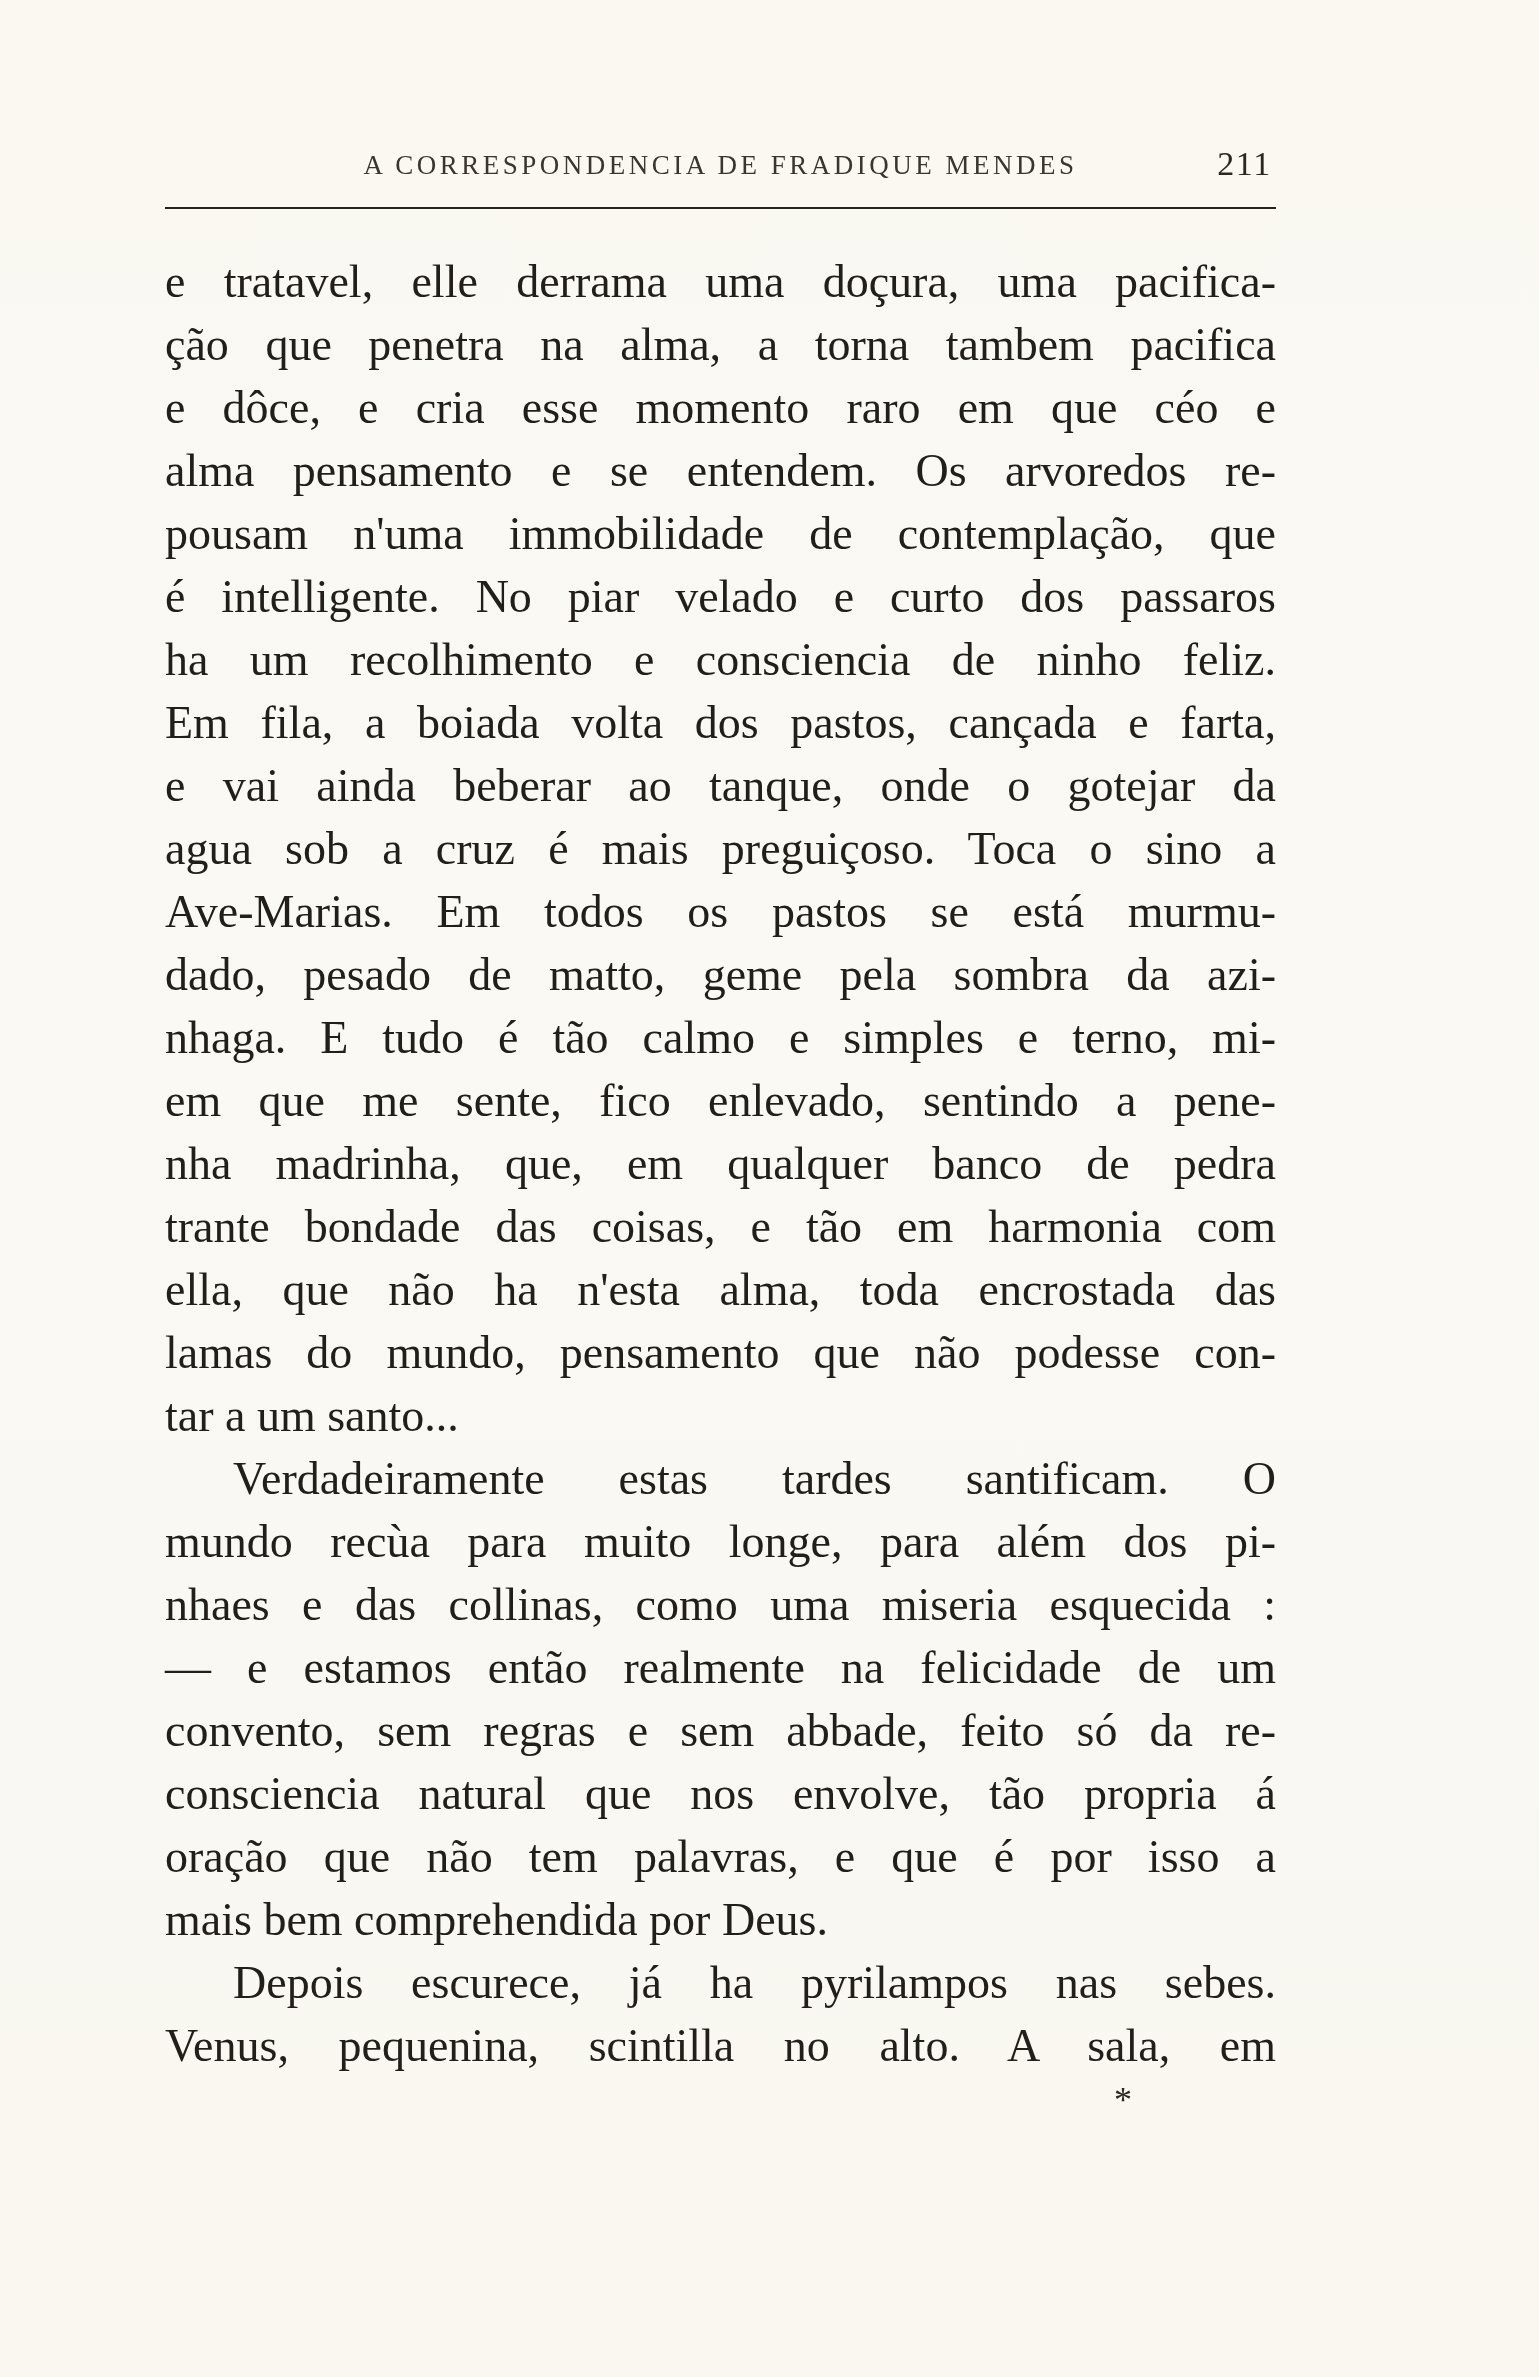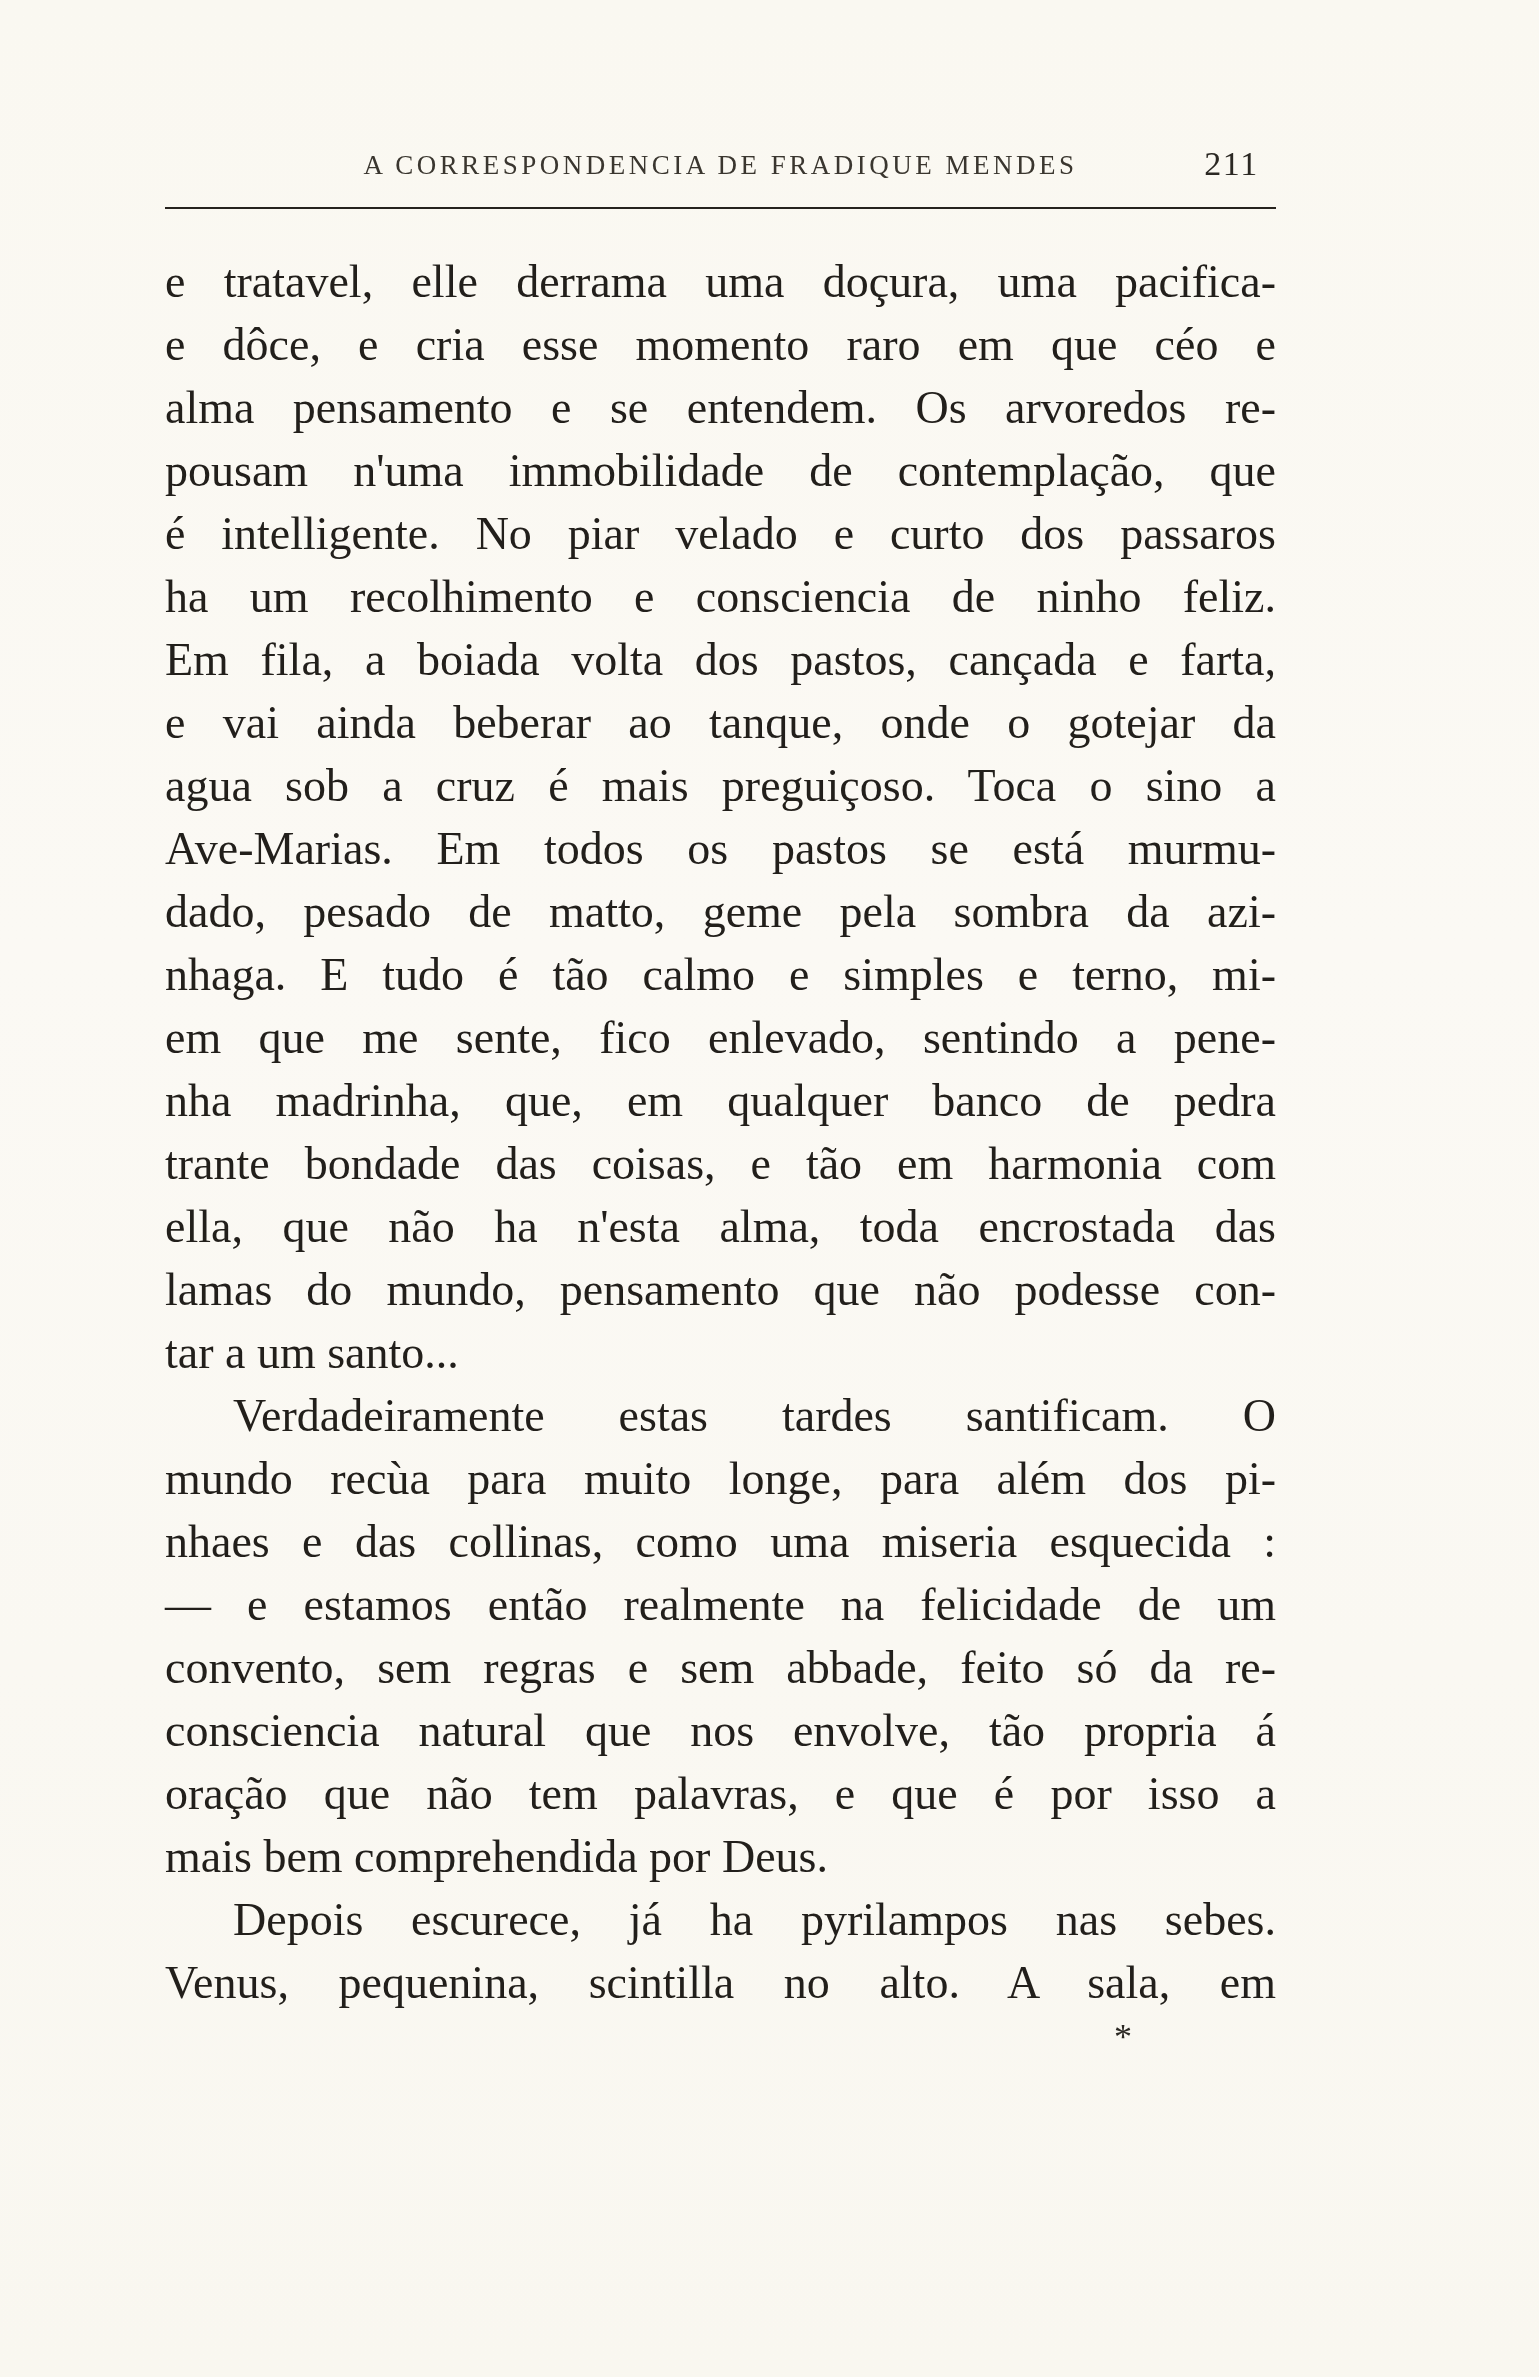--- a/index.html
+++ b/index.html
@@ -34,21 +34,21 @@
     left: 50%;
     transform: translateX(-50%);
     top: 4.6px;
     white-space: nowrap;
     font-size: 27px;
     letter-spacing: 3.5px;
     color: #3a362f;
   }
   .page-number {
     position: absolute;
-    right: 17px;
+    right: 4px;
     top: 0;
     font-size: 34px;
     letter-spacing: 1.7px;
     color: #2b2823;
   }
   .rule {
     margin-top: 19.7px;
     border-top: 2.9px solid #26231e;
     height: 0;
   }
@@ -86,20 +86,21 @@
     <div class="header">
       <span class="running-title">A CORRESPONDENCIA DE FRADIQUE MENDES</span>
       <span class="page-number">211</span>
     </div>
 
     <div class="rule"></div>
 
     <div class="text-block">
         <div class="paragraph">
           <div class="line">e tratavel, elle derrama uma doçura, uma pacifica-</div>
+          <div class="line">ção que penetra na alma, a torna tambem pacifica</div>
           <div class="line">e dôce, e cria esse momento raro em que céo e</div>
           <div class="line">alma pensamento e se entendem. Os arvoredos re-</div>
           <div class="line">pousam n'uma immobilidade de contemplação, que</div>
           <div class="line">é intelligente. No piar velado e curto dos passaros</div>
           <div class="line">ha um recolhimento e consciencia de ninho feliz.</div>
           <div class="line">Em fila, a boiada volta dos pastos, cançada e farta,</div>
           <div class="line">e vai ainda beberar ao tanque, onde o gotejar da</div>
           <div class="line">agua sob a cruz é mais preguiçoso. Toca o sino a</div>
           <div class="line">Ave-Marias. Em todos os pastos se está murmu-</div>
           <div class="line">dado, pesado de matto, geme pela sombra da azi-</div>

